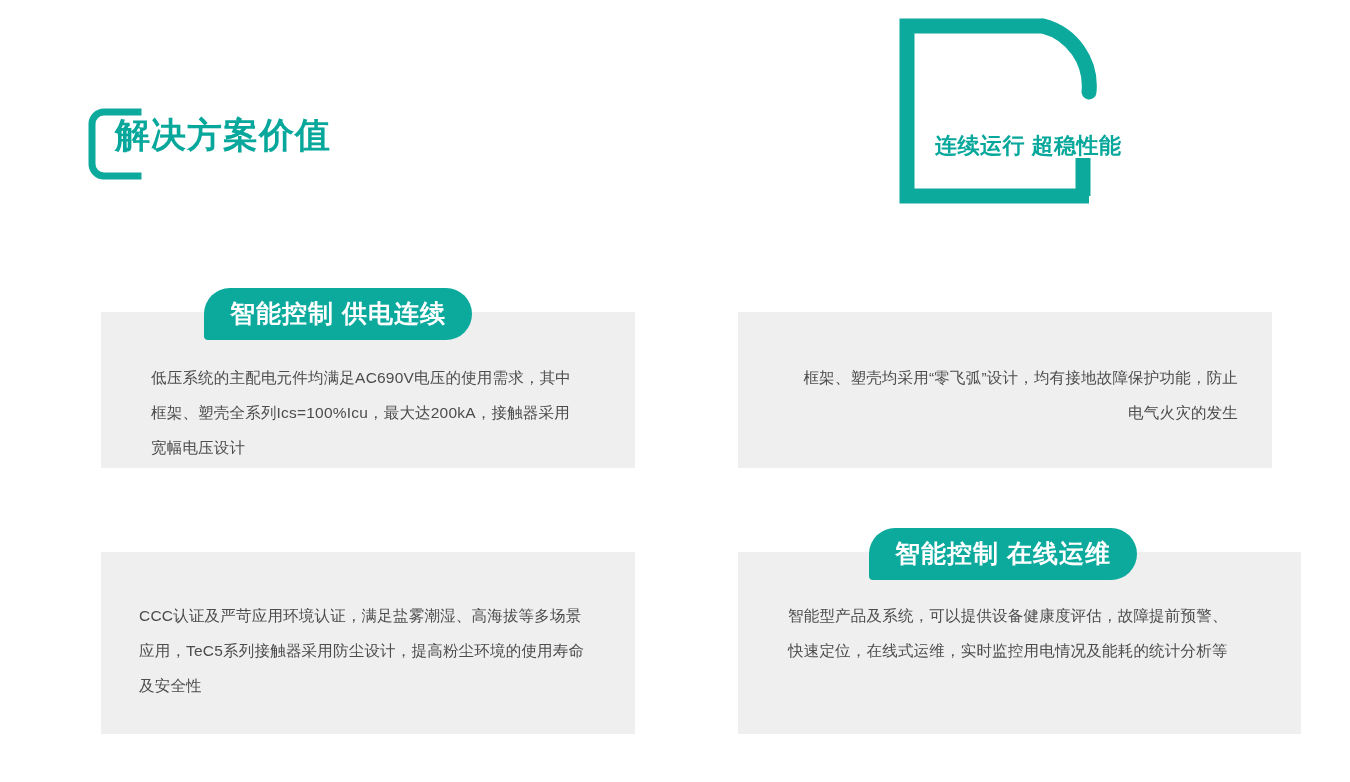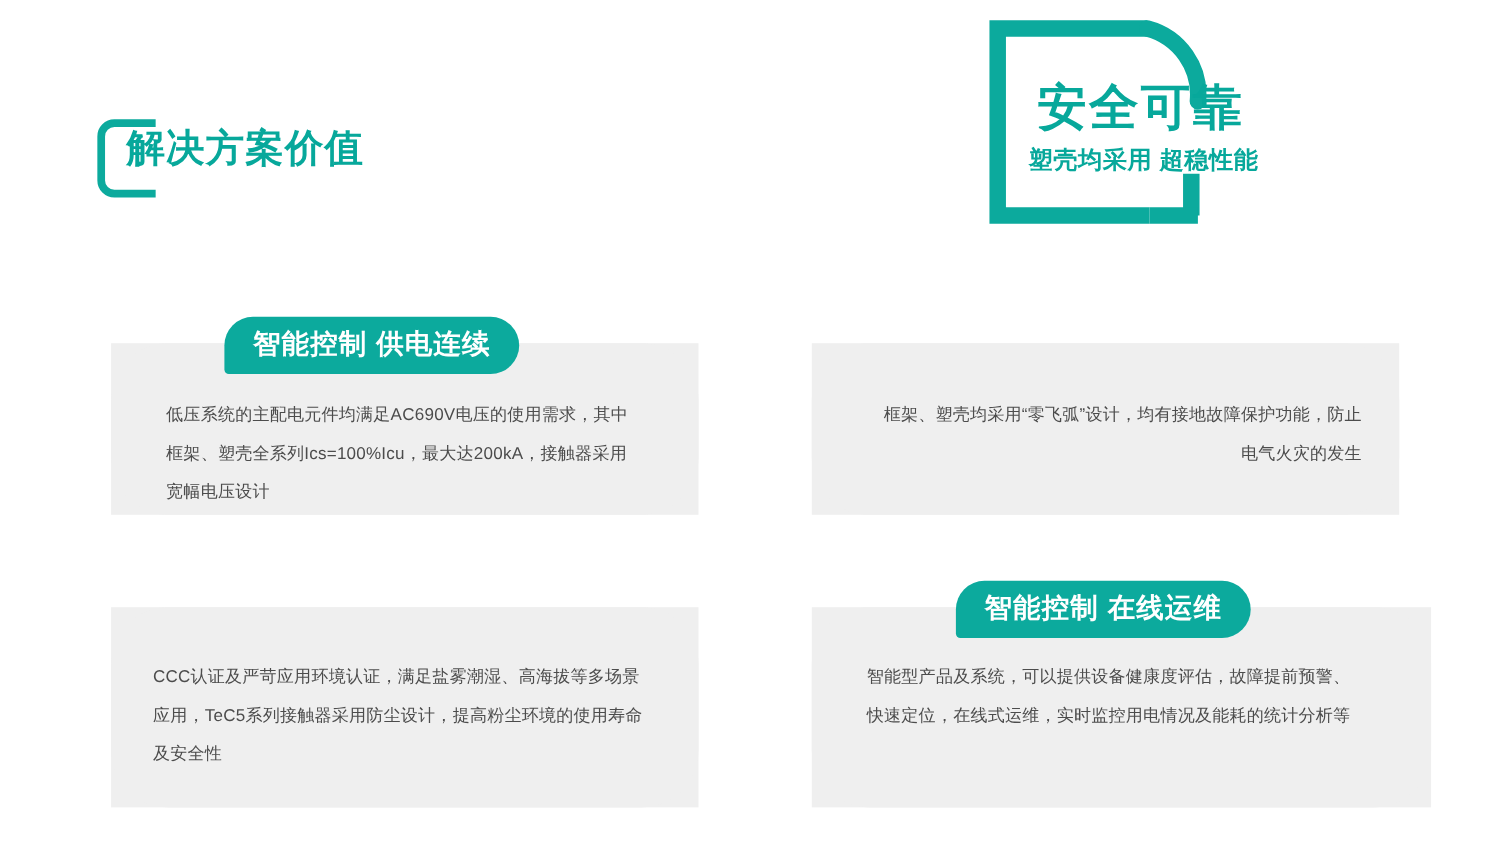--- a/index.html
+++ b/index.html
@@ -152,22 +152,21 @@
 
 <div class="hero-badge">
   <span class="hero-frame">
     <svg width="232" height="192" viewBox="0 0 232 192" xmlns="http://www.w3.org/2000/svg">
       <path d="M150 8 H14 V178 H152" fill="none" stroke="#0CAA9D" stroke-width="15" stroke-linecap="butt"></path>
       <path d="M150 8 A62 62 0 0 1 196 74" fill="none" stroke="#0CAA9D" stroke-width="15" stroke-linecap="round"></path>
       <path d="M190 178 V140" fill="none" stroke="#0CAA9D" stroke-width="15" stroke-linecap="butt"></path>
       <path d="M152 178 H196" fill="none" stroke="#0CAA9D" stroke-width="15" stroke-linecap="butt"></path>
     </svg>
   </span>
-  <div class="hero-title">安全可靠</div>
-  <div class="hero-subtitle">塑壳均采用 超稳性能</div>
+  <div class="hero-subtitle">连续运行 超稳性能</div>
 </div>
 
 <div class="card" id="card-1">
   <div class="card-body-box"></div>
   <div class="card-header">智能控制 供电连续</div>
   <div class="card-text">低压系统的主配电元件均满足AC690V电压的使用需求，其中框架、塑壳全系列Ics=100%Icu，最大达200kA，接触器采用宽幅电压设计</div>
 </div>
 
 <div class="card" id="card-2">
   <div class="card-body-box"></div>

